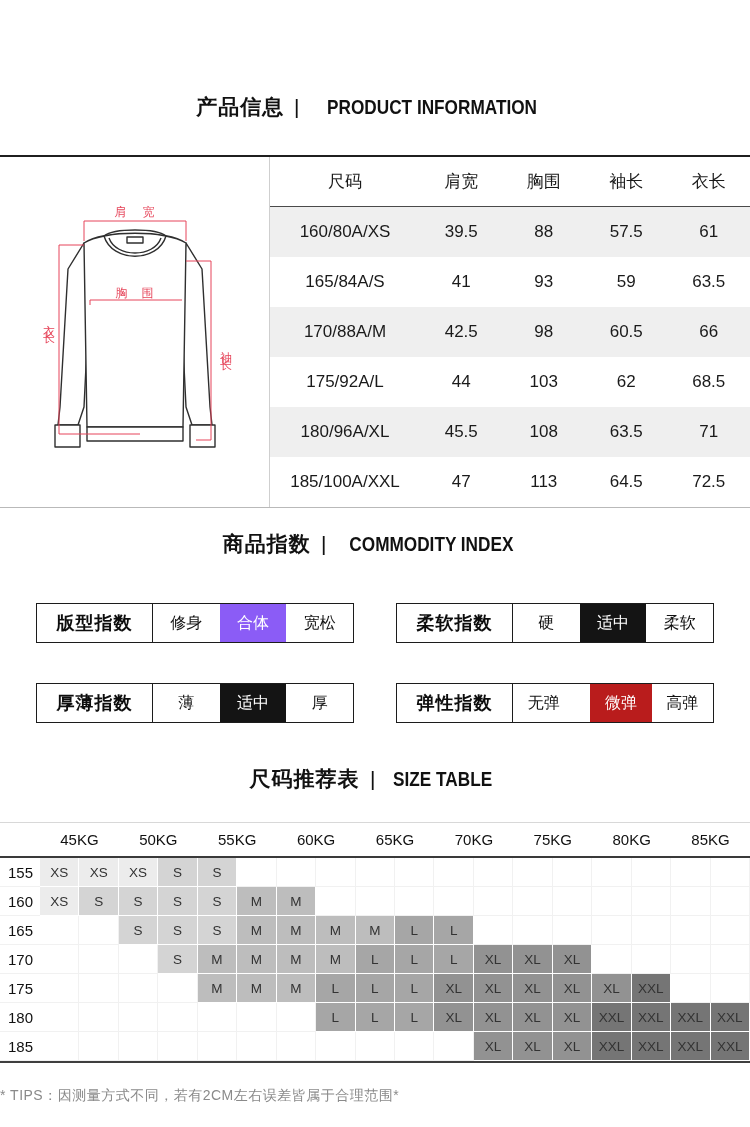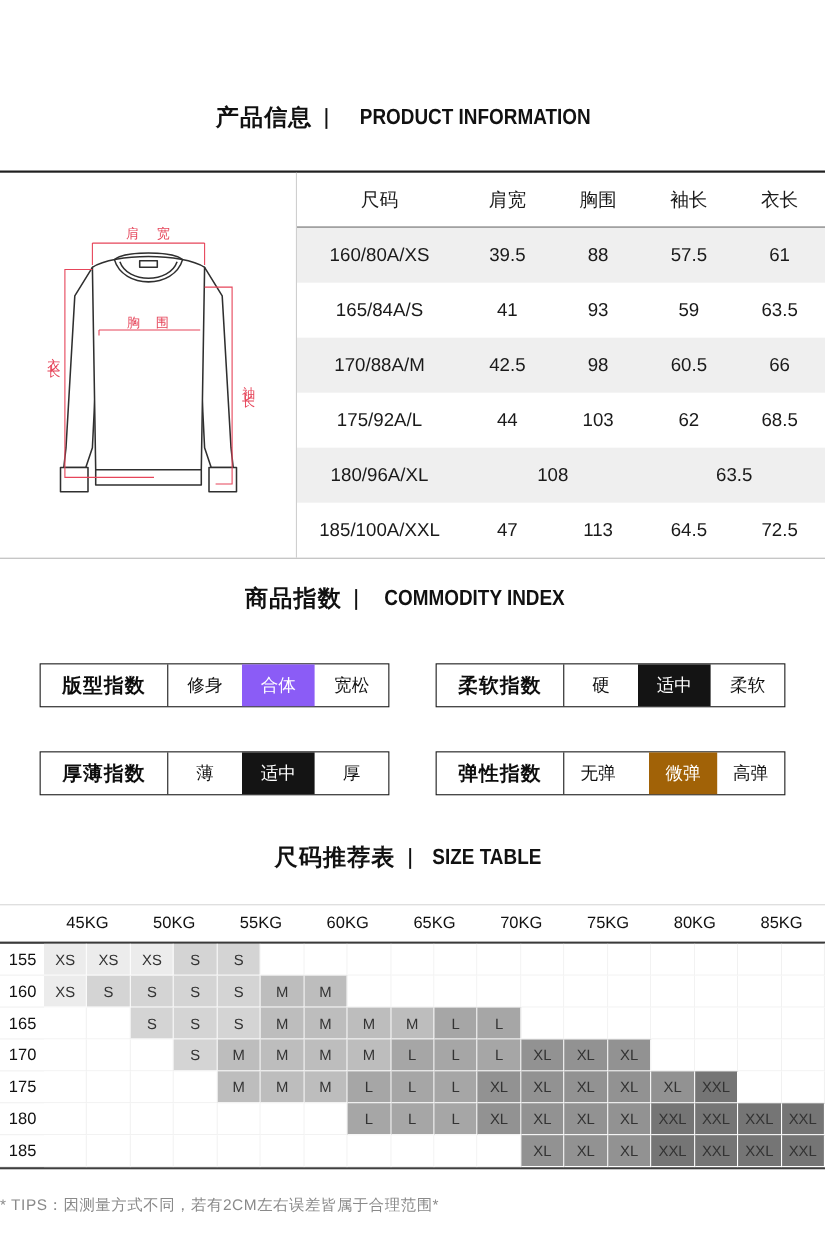--- a/index.html
+++ b/index.html
@@ -120,22 +120,24 @@
           </div>
           <div class="spec-row">
             <div class="spec-cell col-size">175/92A/L</div>
             <div class="spec-cell">44</div>
             <div class="spec-cell">103</div>
             <div class="spec-cell">62</div>
             <div class="spec-cell">68.5</div>
           </div>
           <div class="spec-row shaded">
             <div class="spec-cell col-size">180/96A/XL</div>
+            <div class="spec-cell">45.5</div>
             <div class="spec-cell">108</div>
             <div class="spec-cell">63.5</div>
+            <div class="spec-cell">71</div>
           </div>
           <div class="spec-row">
             <div class="spec-cell col-size">185/100A/XXL</div>
             <div class="spec-cell">47</div>
             <div class="spec-cell">113</div>
             <div class="spec-cell">64.5</div>
             <div class="spec-cell">72.5</div>
           </div>
         </div>
     </div>
@@ -162,21 +164,21 @@
       </div>
       <div class="index-box">
         <div class="index-label">厚薄指数</div>
         <div class="index-option">薄</div>
         <div class="index-option selected" style="background: rgb(20, 20, 20);">适中</div>
         <div class="index-option">厚</div>
       </div>
       <div class="index-box">
         <div class="index-label">弹性指数</div>
         <div class="index-option">无弹</div>
-        <div class="index-option selected" style="background: #a16207; margin-left: 16px;">微弹</div>
+        <div class="index-option selected" style="background: #b91c1c; margin-left: 16px;">微弹</div>
         <div class="index-option">高弹</div>
       </div>
     </div>
 
   <div class="sec-title title-3">
     <span class="t-zh">尺码推荐表</span>
     <span class="t-bar">|</span>
     <span class="t-en">SIZE TABLE</span>
   </div>
 

